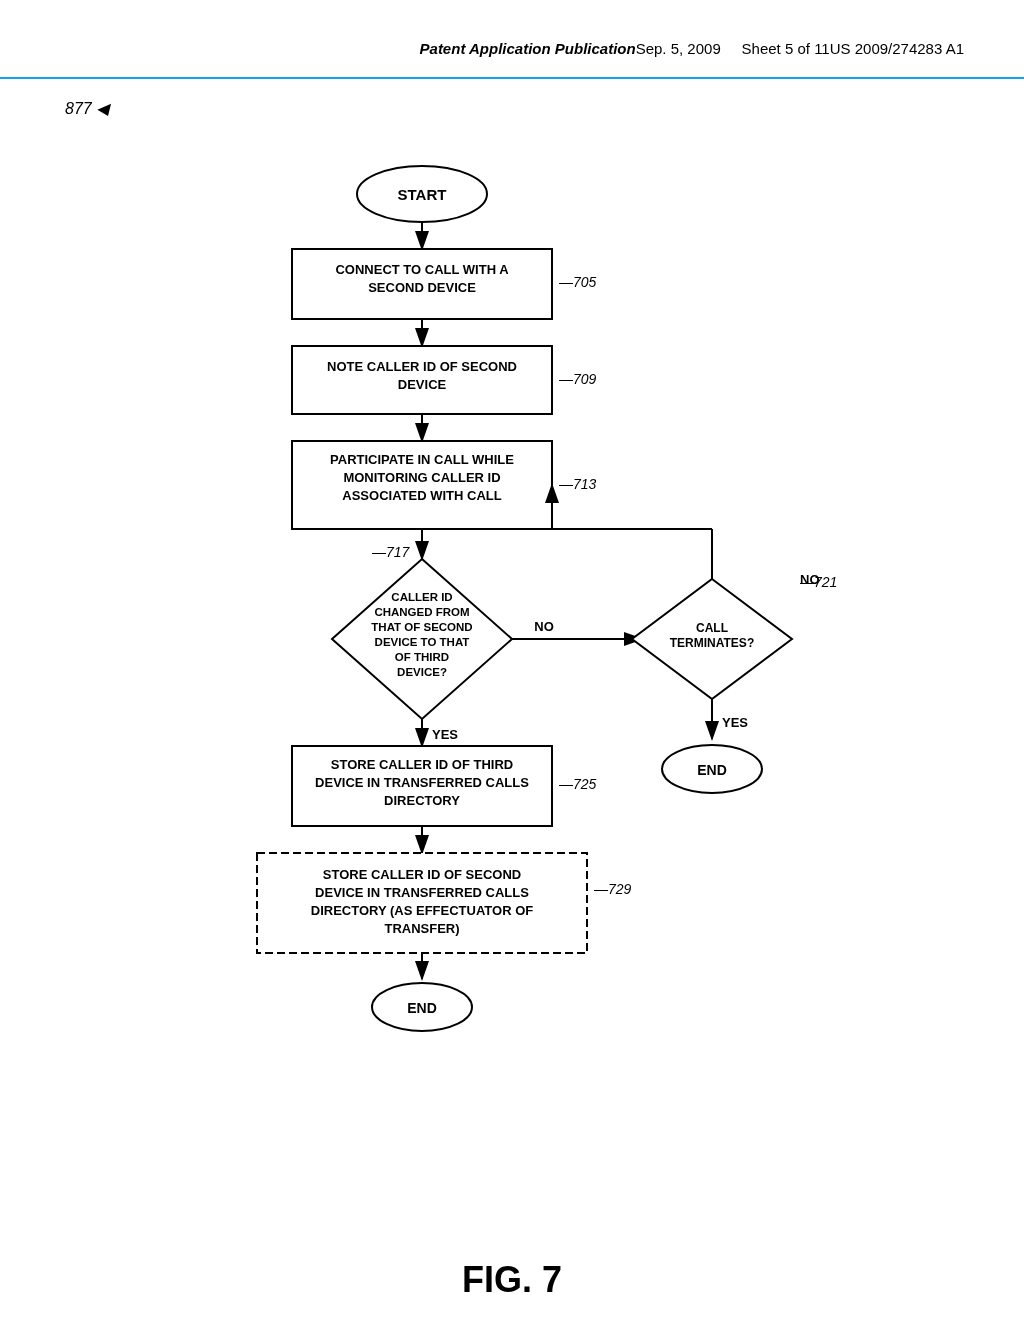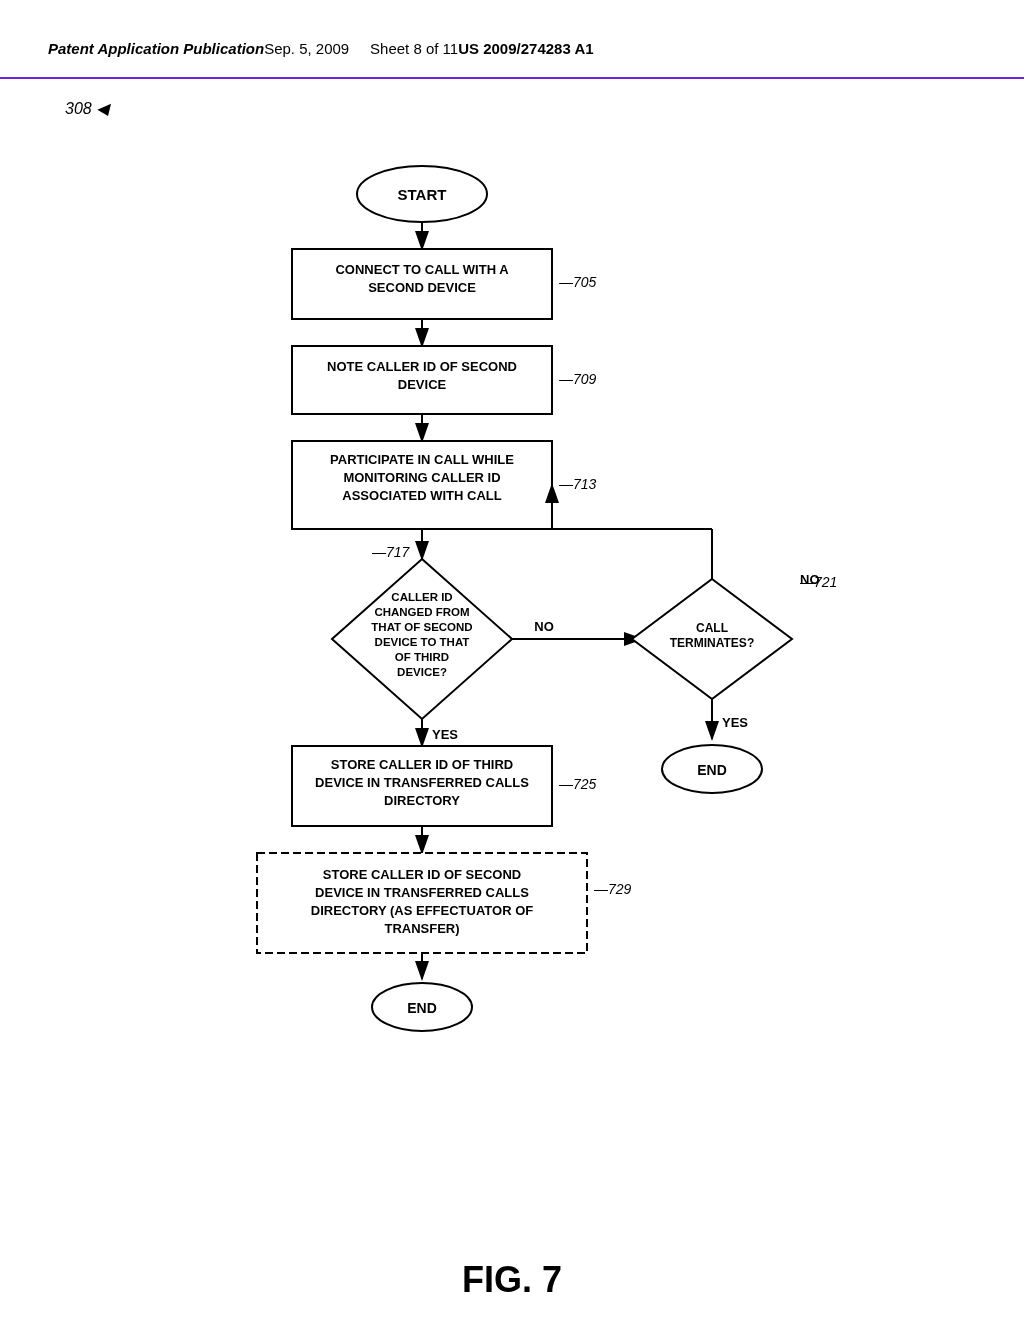--- a/index.html
+++ b/index.html
@@ -16,37 +16,37 @@
       width: 1024px;
       min-height: 1320px;
       background: #fff;
       position: relative;
       padding: 0;
     }
 
     
     .header {
       display: flex;
-      justify-content: flex-start;
+      justify-content: flex-end;
       align-items: flex-start;
-      padding: 40px 60px 20px 48px;
-      border-bottom: 2px solid #6d28d9;
+      padding: 40px 60px 20px 60px;
+      border-bottom: 2px solid #0ea5e9;
     }
     .header-left {
       font-size: 15px;
       font-weight: bold;
       font-style: italic;
     }
     .header-center {
       font-size: 15px;
       text-align: center;
     }
     .header-right {
       font-size: 15px;
-      font-weight: bold;
+      font-weight: normal;
     }
 
     
     .diagram-area {
       position: relative;
       width: 100%;
       padding: 20px 60px;
     }
 
     
@@ -66,29 +66,29 @@
   </style>
 </head>
 <body>
 
 <div class="page">
 
   <div class="header">
     <div class="header-left">Patent Application Publication</div>
     <div class="header-center">
       <span>Sep. 5, 2009</span>&nbsp;&nbsp;&nbsp;&nbsp;
-      <span>Sheet 8 of 11</span>
+      <span>Sheet 5 of 11</span>
     </div>
     <div class="header-right">US 2009/274283 A1</div>
   </div>
 
   <div class="diagram-area" style="position:relative; margin-top:10px;">
 
     <div style="position:absolute; top:10px; left:65px; font-size:16px; font-style:italic;">
-      <span>308</span> ◀
+      <span>877</span> ◀
     </div>
 
     <svg class="flowchart-svg" width="860" height="1080" viewBox="0 0 860 1080" xmlns="http://www.w3.org/2000/svg" style="margin-top:30px;">
 
       <ellipse cx="340" cy="55" rx="65" ry="28" fill="white" stroke="black" stroke-width="2"></ellipse>
       <text x="340" y="61" text-anchor="middle" font-size="15" font-family="Arial" font-weight="bold">START</text>
 
       <line x1="340" y1="83" x2="340" y2="110" stroke="black" stroke-width="2" marker-end="url(#arrow)"></line>
 
       <rect x="210" y="110" width="260" height="70" fill="white" stroke="black" stroke-width="2"></rect>

